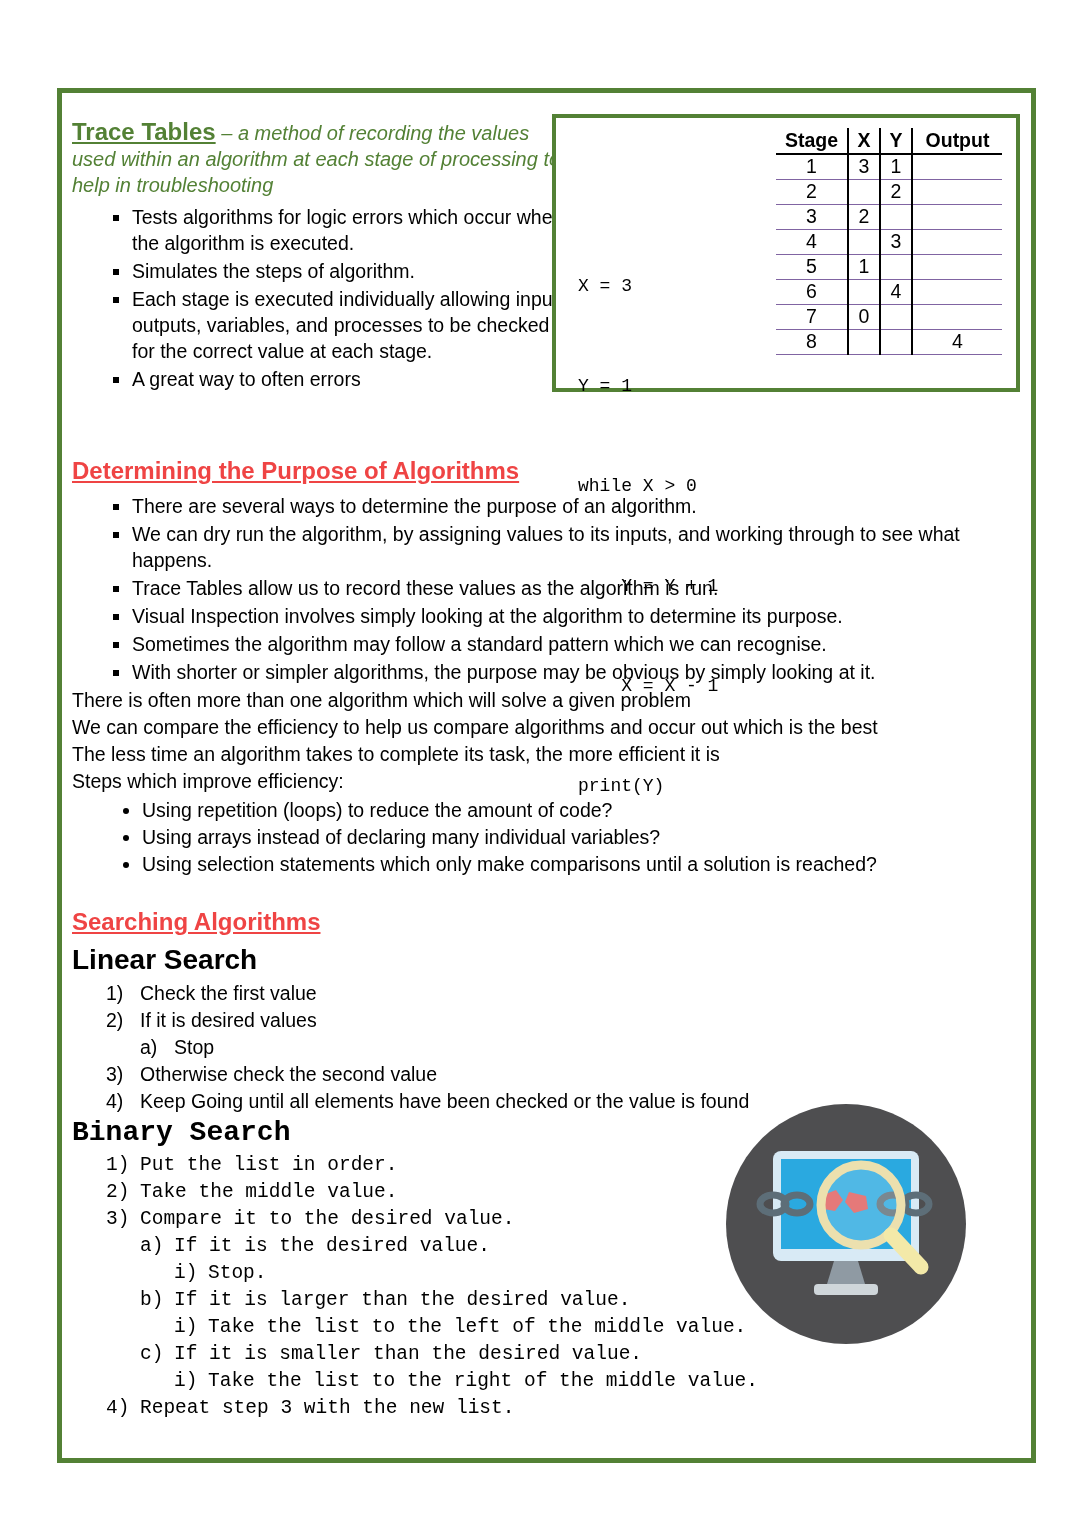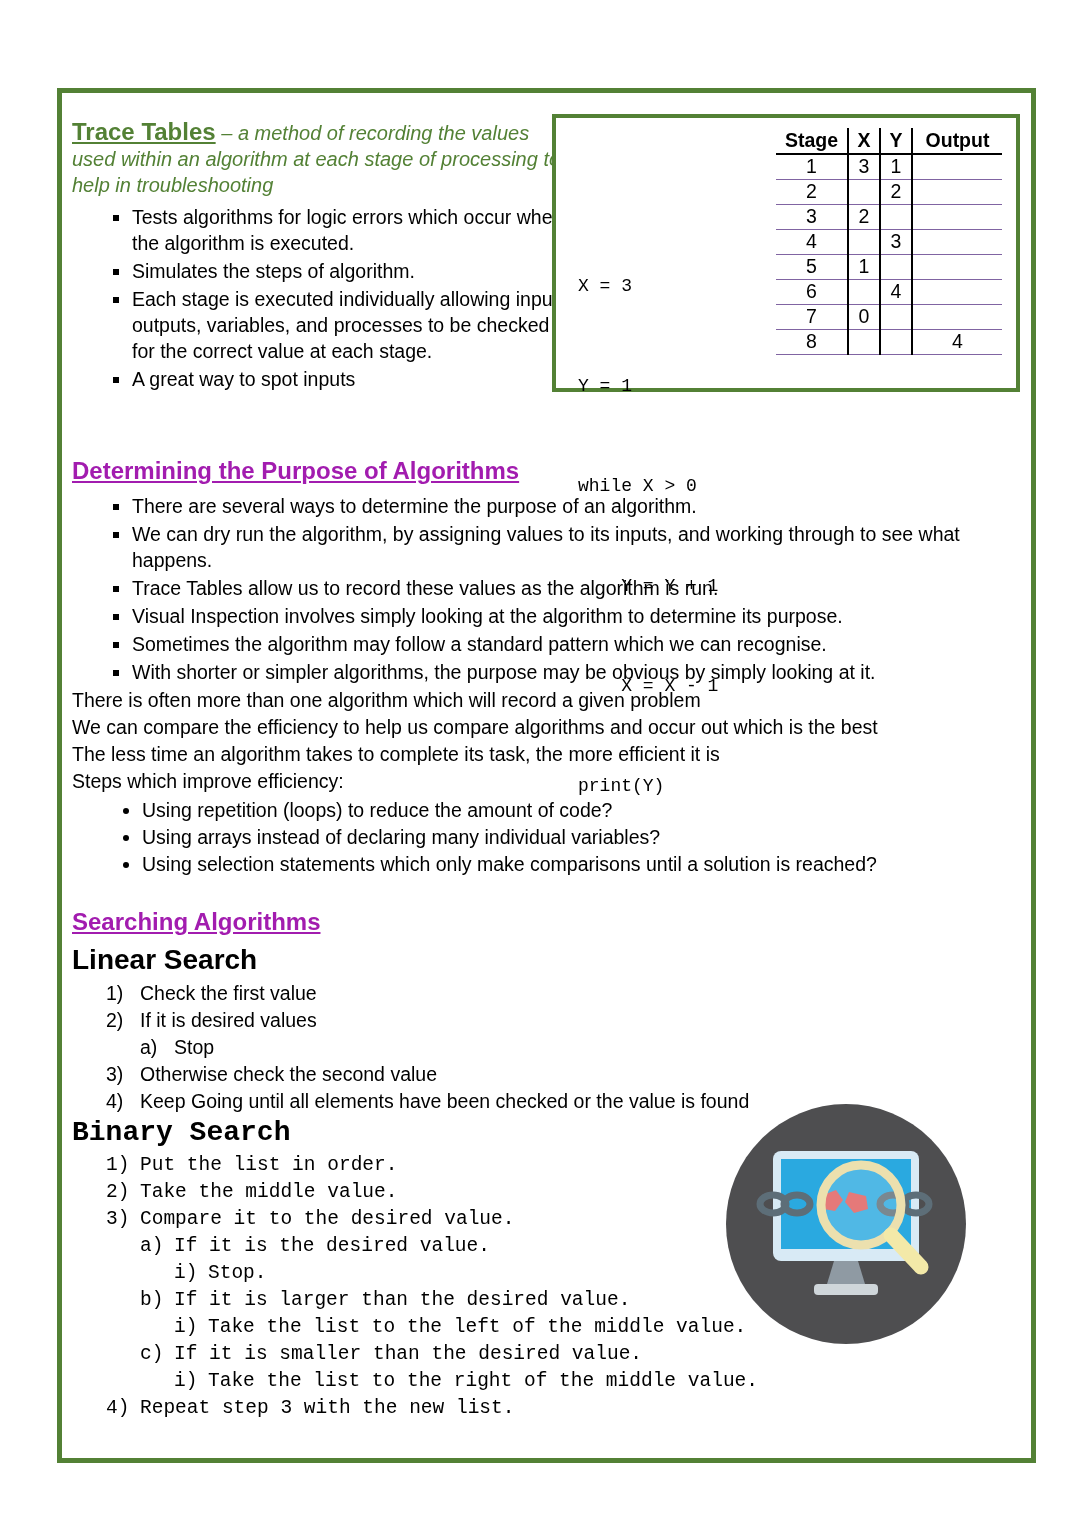--- a/index.html
+++ b/index.html
@@ -41,21 +41,21 @@
     font-size:19.5px; text-align:center; height:25px; padding:0 5px;
     border-bottom:1.5px solid #8064a2;
   }
   .ttable th + th, .ttable td + td { border-left:2px solid #000; }
   .col-stage { min-width:72px; }
   .col-x, .col-y { min-width:32px; }
   .col-output { min-width:90px;margin-left:22px; }
 
   
   h2.green {
-    color:#a21caf; font-size:24px; font-weight:bold;
+    color:#ef4444; font-size:24px; font-weight:bold;
     text-decoration:underline; margin:30px 0 8px 0;
   }
   .section p { font-size:19.5px; line-height:27px; }
 
   ul.dot-list { list-style-type:disc; padding-left:70px; margin-top:2px; }
   ul.dot-list li { font-size:19.5px; line-height:27px; }
 
   h3.sub { font-size:28px; font-weight:bold; margin:2px 0 4px 0; }
   .mt { margin-top:28px; }
 
@@ -168,21 +168,21 @@
         <span class="subtitle">– a method of recording the values used within an algorithm at each stage of processing to help in troubleshooting</span>
       </p>
       <ul class="sq-list">
 
           <li>Tests algorithms for logic errors which occur when the algorithm is executed.</li>
 
           <li>Simulates the steps of algorithm.</li>
 
           <li>Each stage is executed individually allowing inputs, outputs, variables, and processes to be checked for the correct value at each stage.</li>
 
-          <li>A great way to spot inputs</li>
+          <li>A great way to often errors</li>
         </ul>
     </div>
   </div>
 
   <div class="section">
     <h2 class="green">Determining the Purpose of Algorithms</h2>
     <ul class="sq-list">
 
         <li>There are several ways to determine the purpose of an algorithm.</li>
 
@@ -194,21 +194,21 @@
 
         <li>Sometimes the algorithm may follow a standard pattern which we can recognise.</li>
 
         <li>With shorter or simpler algorithms, the purpose may be obvious by simply looking at it.</li>
       </ul>
   </div>
 
   <div class="section">
     <div>
 
-        <p>There is often more than one algorithm which will record a given problem</p>
+        <p>There is often more than one algorithm which will solve a given problem</p>
 
         <p>We can compare the efficiency to help us compare algorithms and occur out which is the best</p>
 
         <p>The less time an algorithm takes to complete its task, the more efficient it is</p>
 
         <p>Steps which improve efficiency:</p>
       </div>
     <ul class="dot-list">
 
         <li>Using repetition (loops) to reduce the amount of code?</li>

